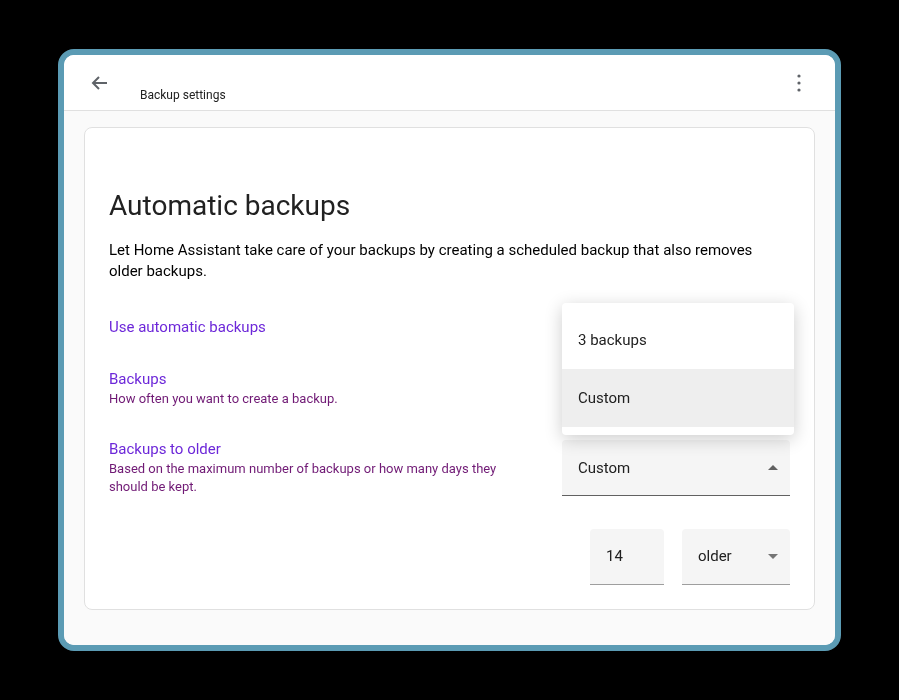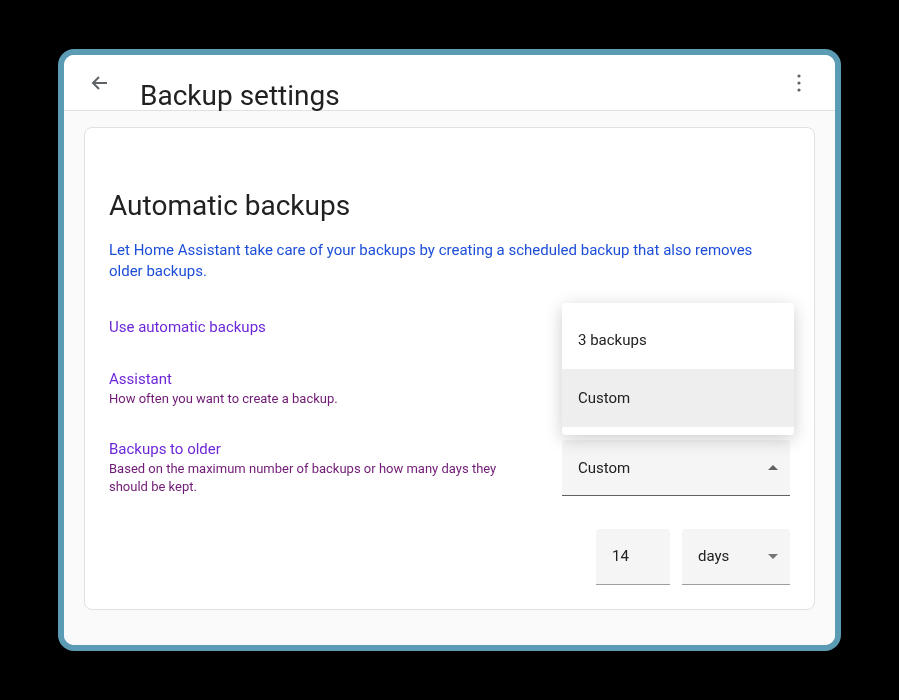--- a/index.html
+++ b/index.html
@@ -33,21 +33,21 @@
       width: 40px;
       height: 40px;
       border-radius: 50%;
       display: flex;
       align-items: center;
       justify-content: center;
       cursor: pointer;
       color: #5f6368;
     }
     .header-title {
-      font-size: 28px;
+      font-size: 12px;
       font-weight: 400;
       color: #212121;
       margin-left: 20px;
       flex: 1;
       margin-top: 25px;
     }
     .more-btn {
       width: 40px;
       height: 40px;
       border-radius: 50%;
@@ -82,21 +82,21 @@
     }
     .card-title {
       font-size: 28px;
       font-weight: 400;
       color: #212121;
       margin-bottom: 18px;
       margin-top: 37px;
     }
     .card-desc {
       font-size: 15px;
-      color: #1d4ed8;
+      color: #000000;
       line-height: 1.4;
       margin-bottom: 36px;
       max-width: 660px;
     }
     .row {
       display: flex;
       align-items: flex-start;
       justify-content: space-between;
       margin-bottom: 32px;
     }
@@ -140,21 +140,21 @@
     .arrow-down {
       width: 0;
       height: 0;
       border-left: 5px solid transparent;
       border-right: 5px solid transparent;
       border-top: 5px solid #757575;
     }
     .bottom-inputs {
       display: flex;
       justify-content: flex-end;
-      gap: 12px;
+      gap: 18px;
     }
     .num-field {
       width: 74px;
       height: 56px;
       background: #f5f5f5;
       border-bottom: 1px solid #9e9e9e;
       border-radius: 4px 4px 0 0;
       display: flex;
       align-items: center;
       padding: 0 16px;
@@ -225,42 +225,42 @@
       <p class="card-desc">Let Home Assistant take care of your backups by creating a scheduled backup that also removes older backups.</p>
 
       <div class="row">
         <div class="row-labels">
           <div class="row-title">Use automatic backups</div>
         </div>
       </div>
 
       <div class="row">
         <div class="row-labels">
-          <div class="row-title">Assistant</div>
+          <div class="row-title">Backups</div>
           <div class="row-sub">How often you want to create a backup.</div>
         </div>
       </div>
 
       <div class="row">
         <div class="row-labels">
           <div class="row-title">Backups to older</div>
           <div class="row-sub">Based on the maximum number of backups or how many days they should be kept.</div>
         </div>
         <div class="select-field">
           <span class="select-value">Custom</span>
           <span class="arrow-up"></span>
         </div>
       </div>
 
       <div class="bottom-inputs">
         <div class="num-field">
           <span>14</span>
         </div>
         <div class="unit-field">
-          <span>days</span>
+          <span>older</span>
           <span class="arrow-down"></span>
         </div>
       </div>
 
       <div class="dropdown-menu">
         <div class="menu-item">3 backups</div>
         <div class="menu-item selected">Custom</div>
       </div>
     </div>
   </div>

